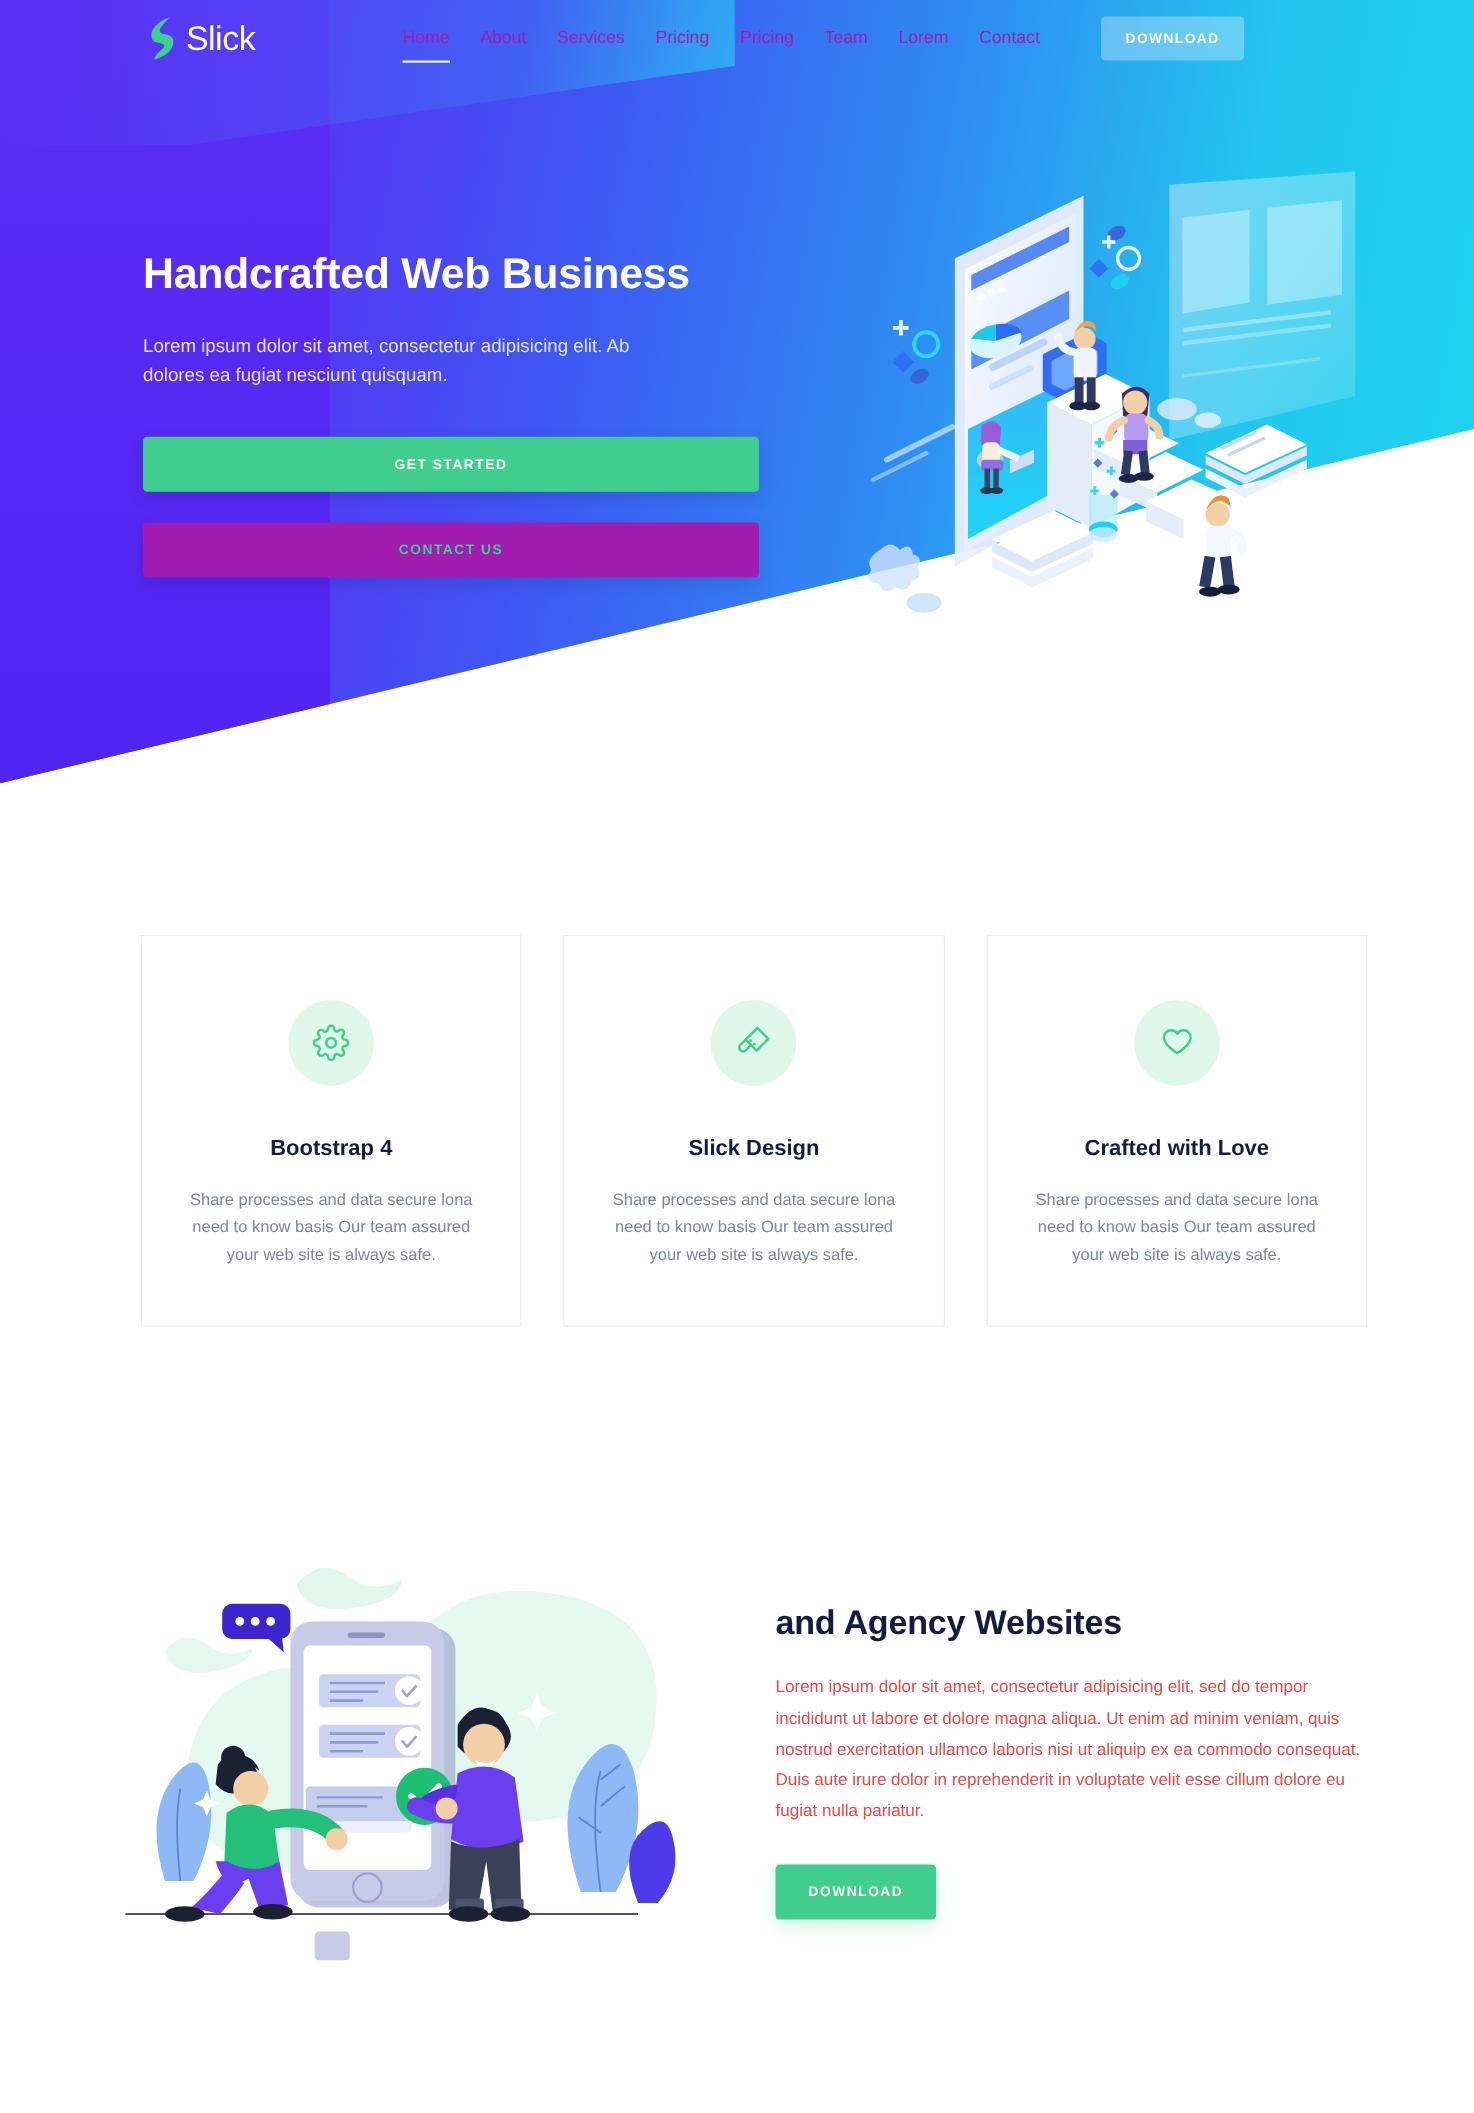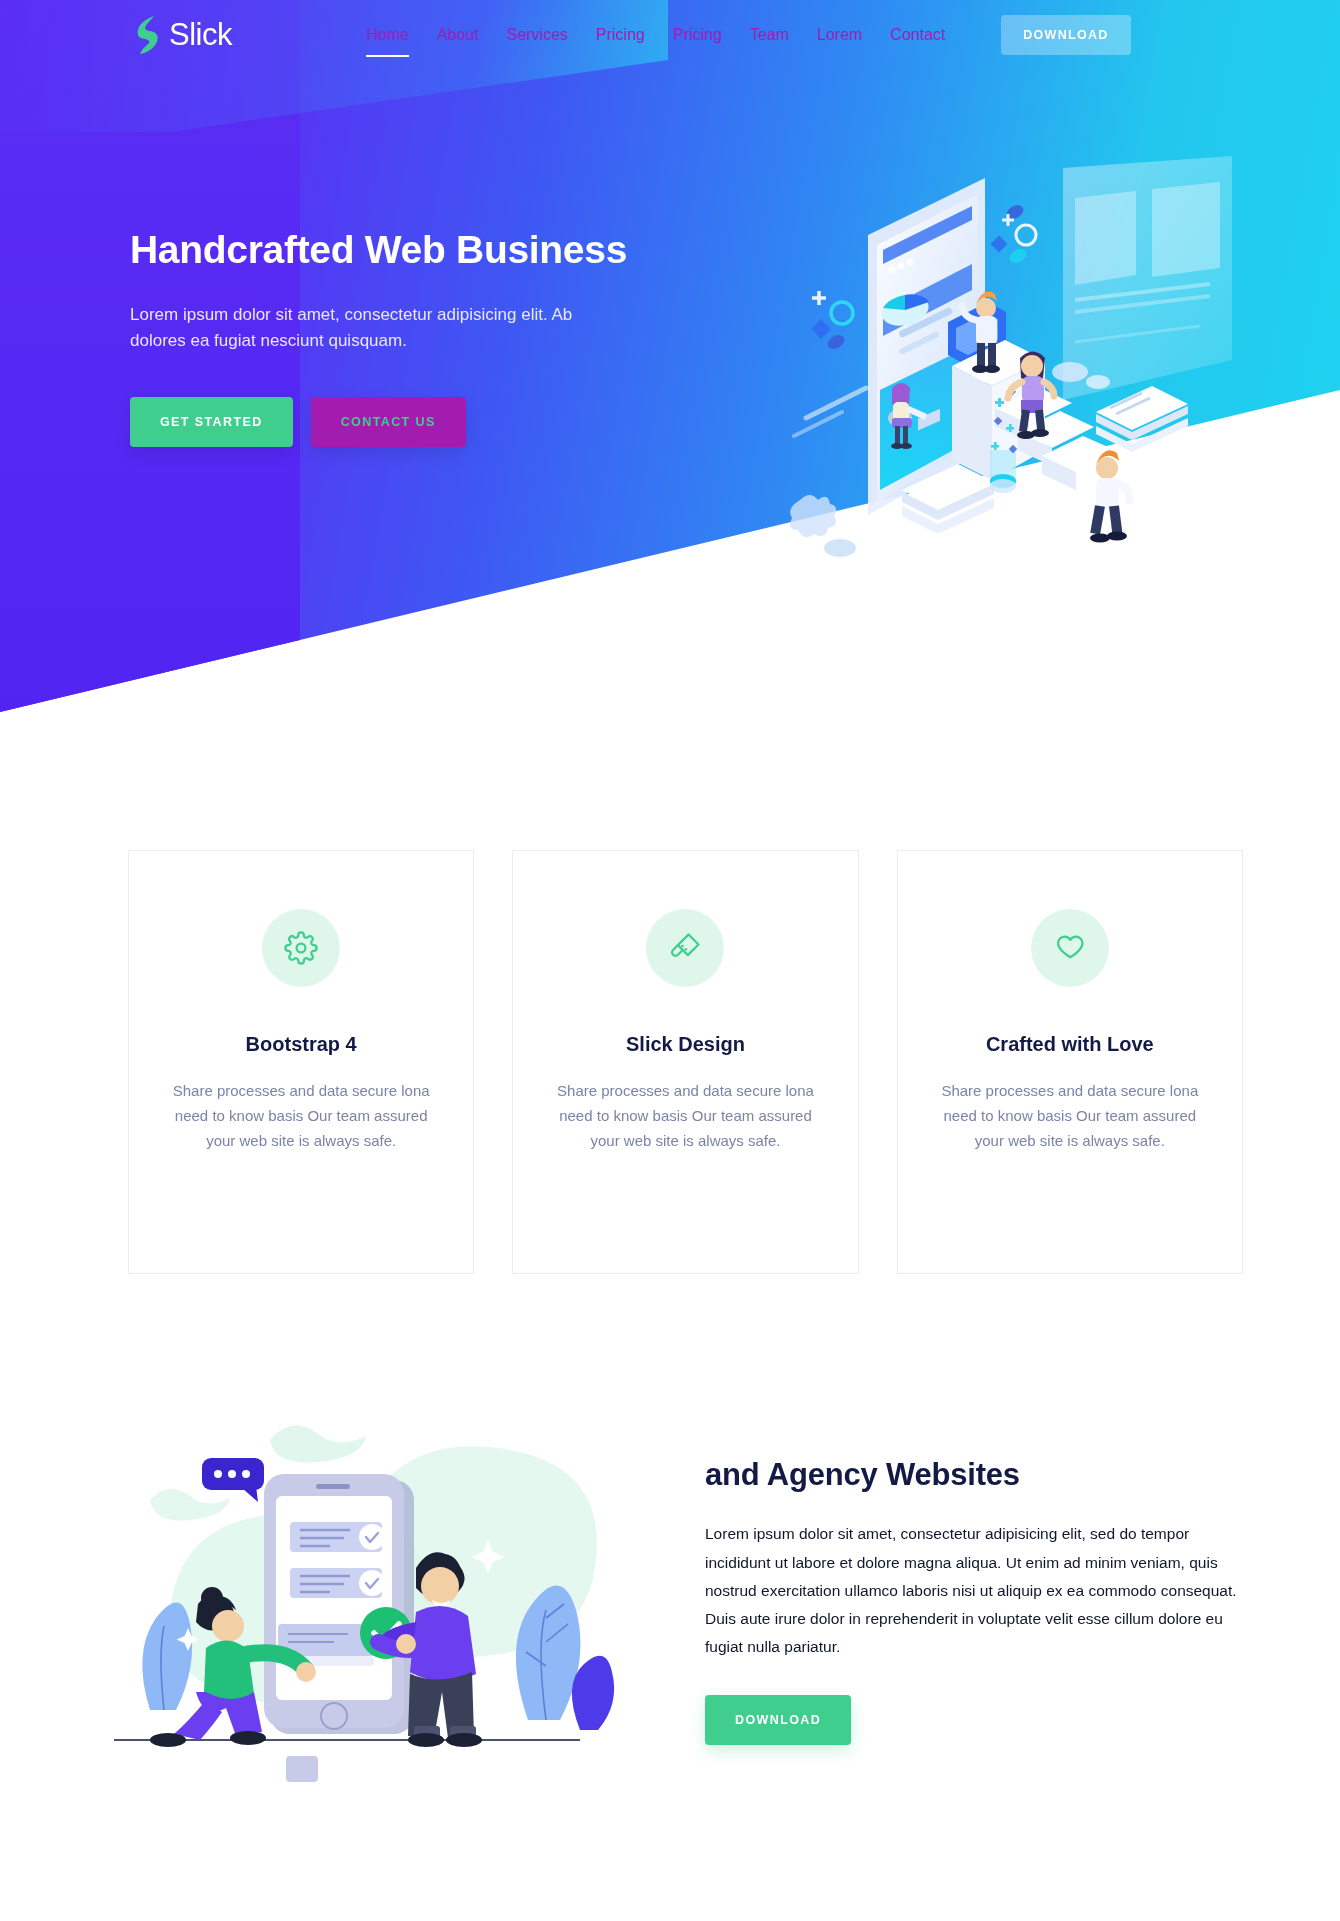--- a/index.html
+++ b/index.html
@@ -58,58 +58,58 @@
   
   .hero-copy { position:absolute; left:130px; top:225px; width:560px; z-index:10; }
   .hero-h1 {
     color:#fff; font-size:39px; font-weight:bold;
     line-height:1.26; letter-spacing:-.3px;
   }
   .hero-p {
     color:#eae6ff; font-size:17px; line-height:1.55;
     margin-top:28px; width:500px;
   }
-  .hero-btns { display:flex; gap:18px; margin-top:42px; }
+  .hero-btns { display:flex; gap:28px; margin-top:42px;flex-direction:column; }
   .btn {
     border:none; border-radius:4px; cursor:pointer;
     font-family:inherit; font-size:12.5px; font-weight:bold;
     letter-spacing:1.4px; padding:18px 30px;
   }
   .btn-green { background:#3fce8e; color:#fff; box-shadow:0 6px 16px rgba(0,0,0,.10); }
   .btn-white { background:#a21caf; color:#3fce8e; box-shadow:0 6px 16px rgba(0,0,0,.10); }
 
   .hero-art { position:absolute; right:0px; top:150px; width:560px; height:460px; z-index:5; }
 
   
   .features {
     position:absolute; top:850px; left:128px;
     width:1115px; display:flex; gap:38px;
   }
   .card {
     flex:1; border:1px solid #e9ecf2; background:#fff;
-    padding:58px 30px 56px; text-align:center; height:424px;
+    padding:58px 30px 56px; text-align:center; height:356px;
   }
   .card-icon {
     width:78px; height:78px; border-radius:50%;
     background:#dff7ea; margin:0 auto 46px;
     display:flex; align-items:center; justify-content:center;
   }
   .card-title { color:#141a46; font-size:20px; font-weight:bold; margin-bottom:22px; }
   .card-text { color:#7c83a8; font-size:15px; line-height:1.68; }
 
   
   .crafted { position:absolute; top:1395px; left:0; width:1340px; height:420px; }
   .crafted-art { position:absolute; left:110px; top:5px; width:540px; height:400px; }
   .crafted-copy { position:absolute; left:705px; top:20px; width:540px; }
   .crafted-h2 {
     color:#141a46; font-size:31px; font-weight:bold;
     line-height:1.28; letter-spacing:-.2px;
   }
   .crafted-p {
-    color:#0f172a; font-size:15.5px; line-height:1.82; margin-top:26px;
+    color:#ef4444; font-size:15.5px; line-height:1.82; margin-top:26px;
   }
   .crafted-btn {
     margin-top:34px; background:#3fce8e; color:#fff; border:none;
     border-radius:4px; font-family:inherit; font-size:12.5px;
     font-weight:bold; letter-spacing:1.4px; padding:18px 30px;
     cursor:pointer; box-shadow:0 6px 16px rgba(63,206,142,.25);
   }
 </style>
 </head>
 <body>

